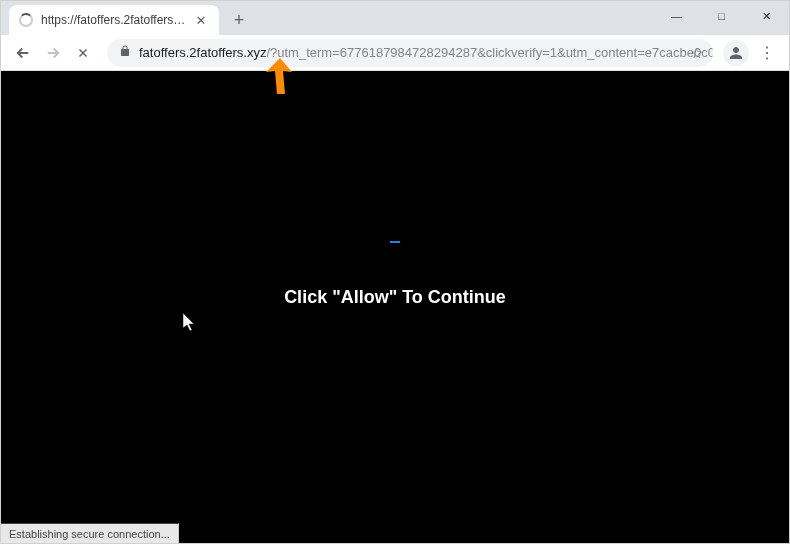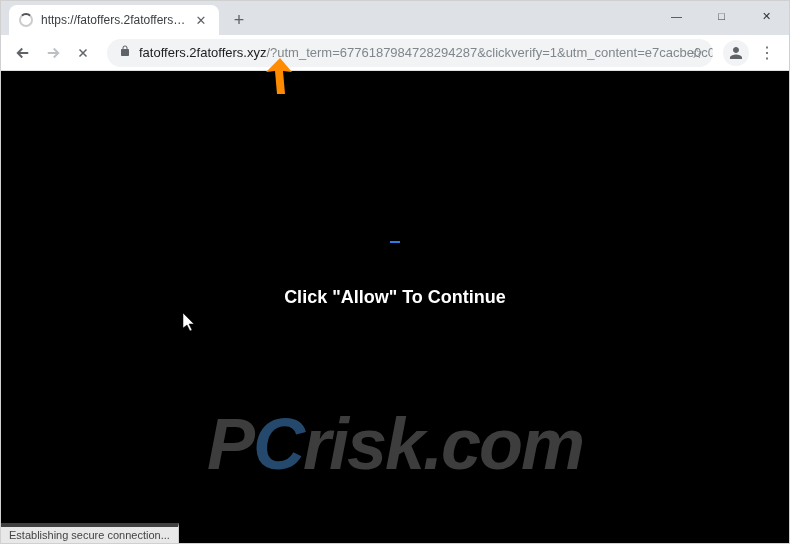--- a/index.html
+++ b/index.html
@@ -222,21 +222,21 @@
       position: absolute;
       bottom: 0;
       left: 0;
       height: 20px;
       background: #e8e8e8;
       color: #444;
       font-size: 11px;
       padding: 0 8px;
       display: flex;
       align-items: center;
-      border-top: 4px solid #404040;
+      border-top: 1px solid #404040;
       border-right: 1px solid #ccc;
     }
     .watermark {
       position: absolute;
       bottom: 58px;
       left: 50%;
       transform: translateX(-50%);
       font-family: Arial, sans-serif;
       font-size: 72px;
       font-weight: bold;
@@ -315,21 +315,18 @@
     <div class="main-text">Click "Allow" To Continue</div>
 
     <svg class="cursor-arrow" width="14" height="20" viewBox="0 0 14 20">
       <path d="M0 0 L0 15 L4 12 L7 18 L9 17 L6 11 L11 11 Z" fill="#fff" stroke="#000" stroke-width="0.5"></path>
     </svg>
 
     <div class="status-bar">
       <span>Establishing secure connection...</span>
     </div>
 
-    <div class="watermark">
-      <span class="wm-p">P</span><span class="wm-c">C</span><span class="wm-rest">risk.com</span>
-    </div>
   </div>
 </div>
 
 <svg class="pointer-annotation" width="40" height="40" viewBox="0 0 40 40">
   <path d="M18 2 L4 16 L13 15 L15 38 L23 38 L21 15 L30 16 Z" fill="#ff8c00"></path>
 </svg>
 
 </body></html>

